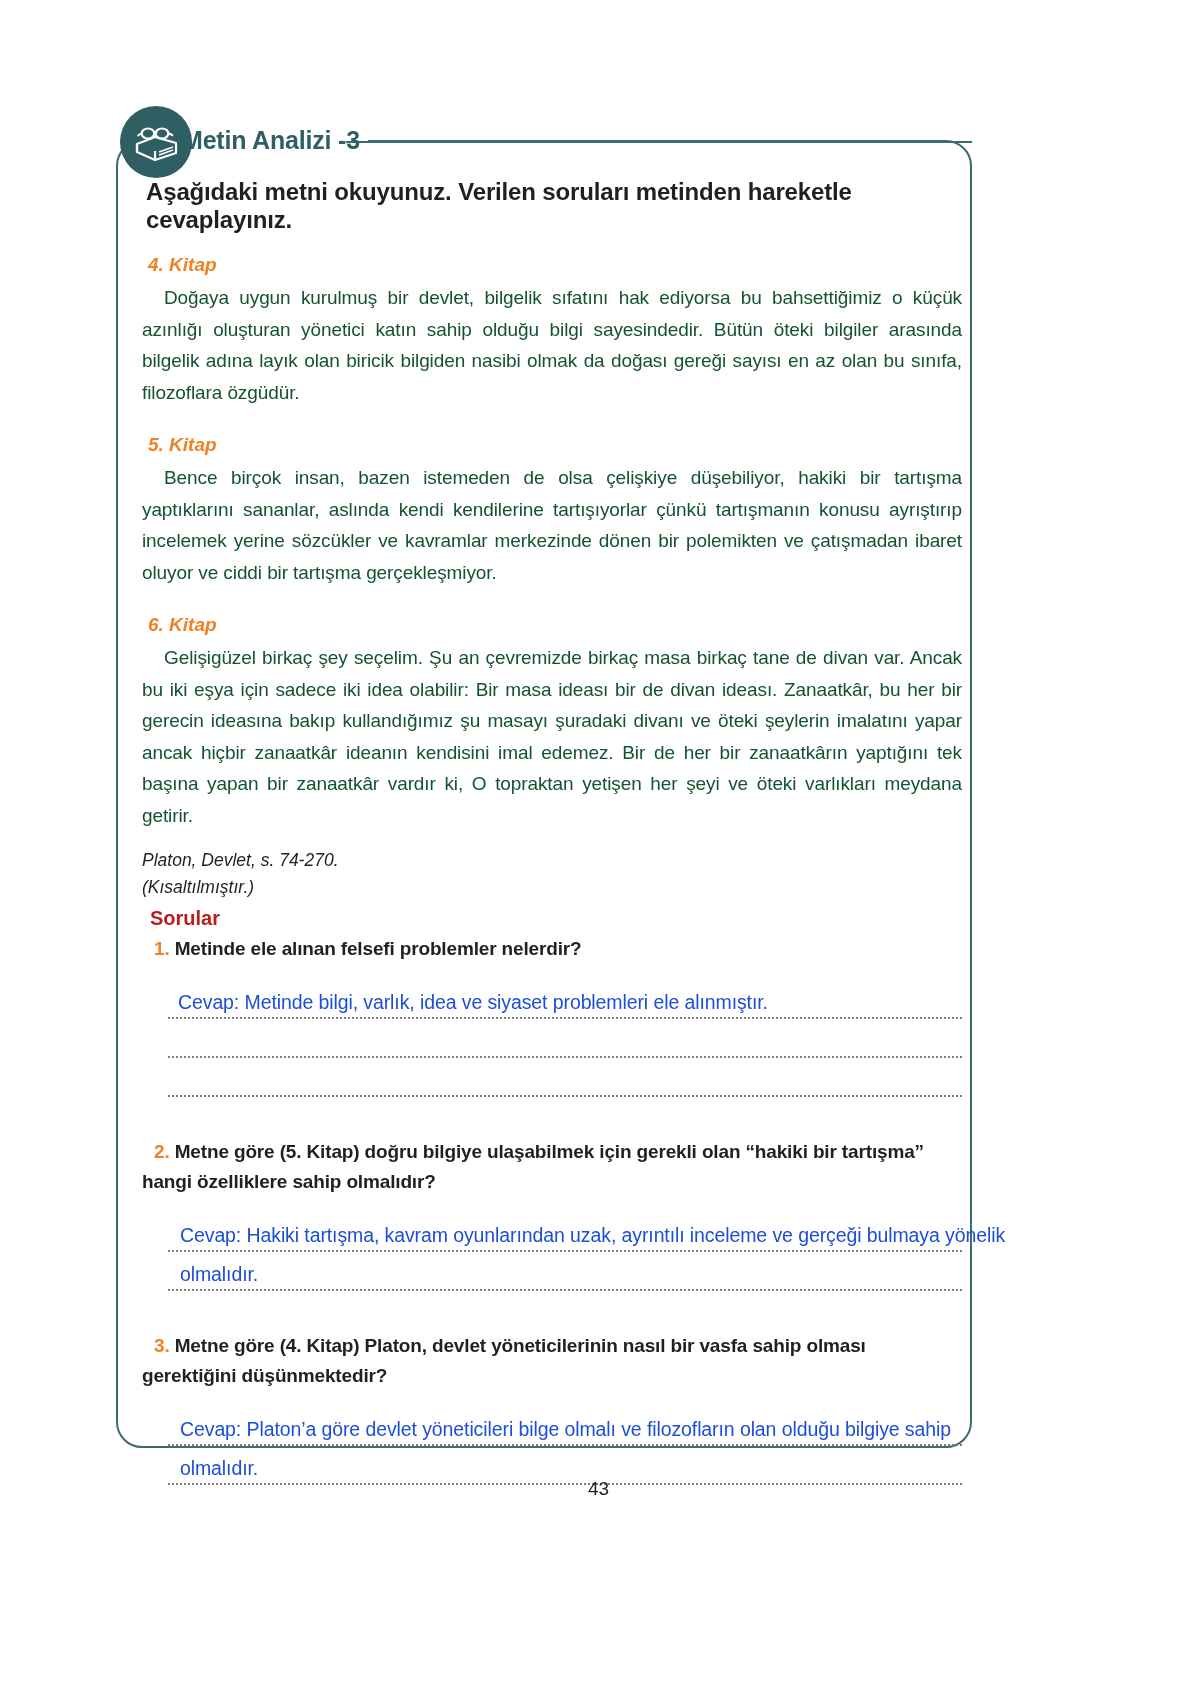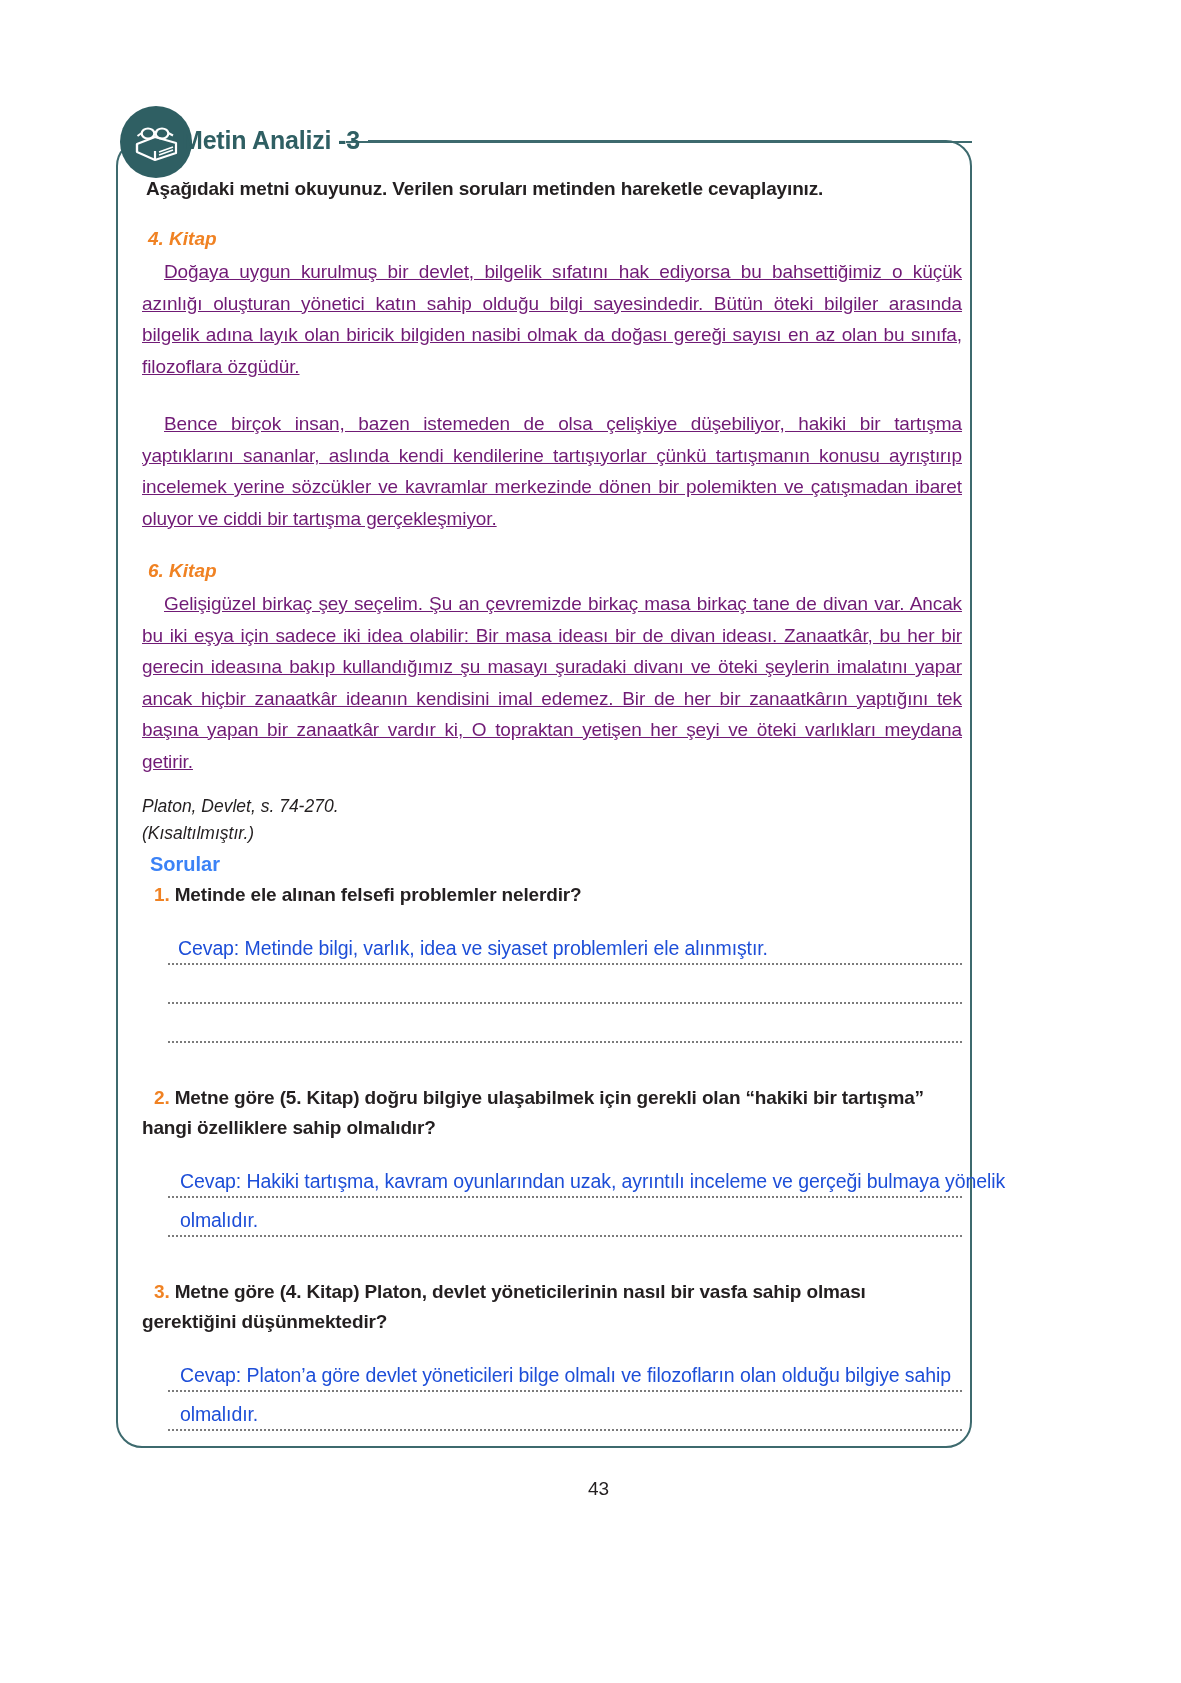--- a/index.html
+++ b/index.html
@@ -83,60 +83,59 @@
 
   
   .content {
     position: absolute;
     left: 134px;
     top: 178px;
     width: 820px;
   }
 
   .lead {
-    font-size: 19px;
+    font-size: 24px;
     font-weight: bold;
     color: #231f20;
     letter-spacing: -0.15px;
-    margin: 0 0 28px 4px;
+    margin: 0 0 20px 4px;
   }
 
   .section-label {
     font-size: 19px;
     font-weight: bold;
     color: #f08223;
     margin: 0 0 6px 6px;
     font-style: italic;
   }
 
   p.body {
     font-size: 19px;
     line-height: 31.5px;
-    color: #701a75;
+    color: #14532d;
     text-align: justify;
     margin: 0 0 26px 0;
     letter-spacing: -0.1px;
-    text-decoration: underline;
   }
   p.body .indent { display: inline-block; width: 22px; }
 
   .attrib {
     text-align: left;
     font-style: italic;
     font-size: 17.5px;
     color: #231f20;
     line-height: 27px;
     margin: -10px 6px 0 0;
   }
   .attrib .l2 { display: block; }
 
   .sorular {
     font-size: 20px;
     font-weight: bold;
-    color: #3b82f6;
+    color: #b91c1c;
     margin: 6px 0 4px 8px;
   }
 
   .question {
     font-size: 19px;
     font-weight: bold;
     color: #231f20;
     line-height: 30px;
     letter-spacing: -0.15px;
     margin: 0 0 0 0;
@@ -218,20 +217,21 @@
 
   <div class="header-title">Metin Analizi -3</div>
 
   <div class="content">
 
     <div class="lead">Aşağıdaki metni okuyunuz. Verilen soruları metinden hareketle cevaplayınız.</div>
 
     <div class="section-label">4. Kitap</div>
     <p class="body"><span class="indent"></span><span>Doğaya uygun kurulmuş bir devlet, bilgelik sıfatını hak ediyorsa bu bahsettiğimiz o küçük azınlığı oluşturan yönetici katın sahip olduğu bilgi sayesindedir. Bütün öteki bilgiler arasında bilgelik adına layık olan biricik bilgiden nasibi olmak da doğası gereği sayısı en az olan bu sınıfa, filozoflara özgüdür.</span></p>
 
+    <div class="section-label">5. Kitap</div>
     <p class="body"><span class="indent"></span><span>Bence birçok insan, bazen istemeden de olsa çelişkiye düşebiliyor, hakiki bir tartışma yaptıklarını sananlar, aslında kendi kendilerine tartışıyorlar çünkü tartışmanın konusu ayrıştırıp incelemek yerine sözcükler ve kavramlar merkezinde dönen bir polemikten ve çatışmadan ibaret oluyor ve ciddi bir tartışma gerçekleşmiyor.</span></p>
 
     <div class="section-label">6. Kitap</div>
     <p class="body"><span class="indent"></span><span>Gelişigüzel birkaç şey seçelim. Şu an çevremizde birkaç masa birkaç tane de divan var. Ancak bu iki eşya için sadece iki idea olabilir: Bir masa ideası bir de divan ideası. Zanaatkâr, bu her bir gerecin ideasına bakıp kullandığımız şu masayı şuradaki divanı ve öteki şeylerin imalatını yapar ancak hiçbir zanaatkâr ideanın kendisini imal edemez.  Bir de her bir zanaatkârın yaptığını tek başına yapan bir zanaatkâr vardır ki, O topraktan yetişen her şeyi ve öteki varlıkları meydana getirir.</span></p>
 
     <div class="attrib">
       <span>Platon, Devlet, s. 74-270.</span>
       <span class="l2">(Kısaltılmıştır.)</span>
     </div>
 

